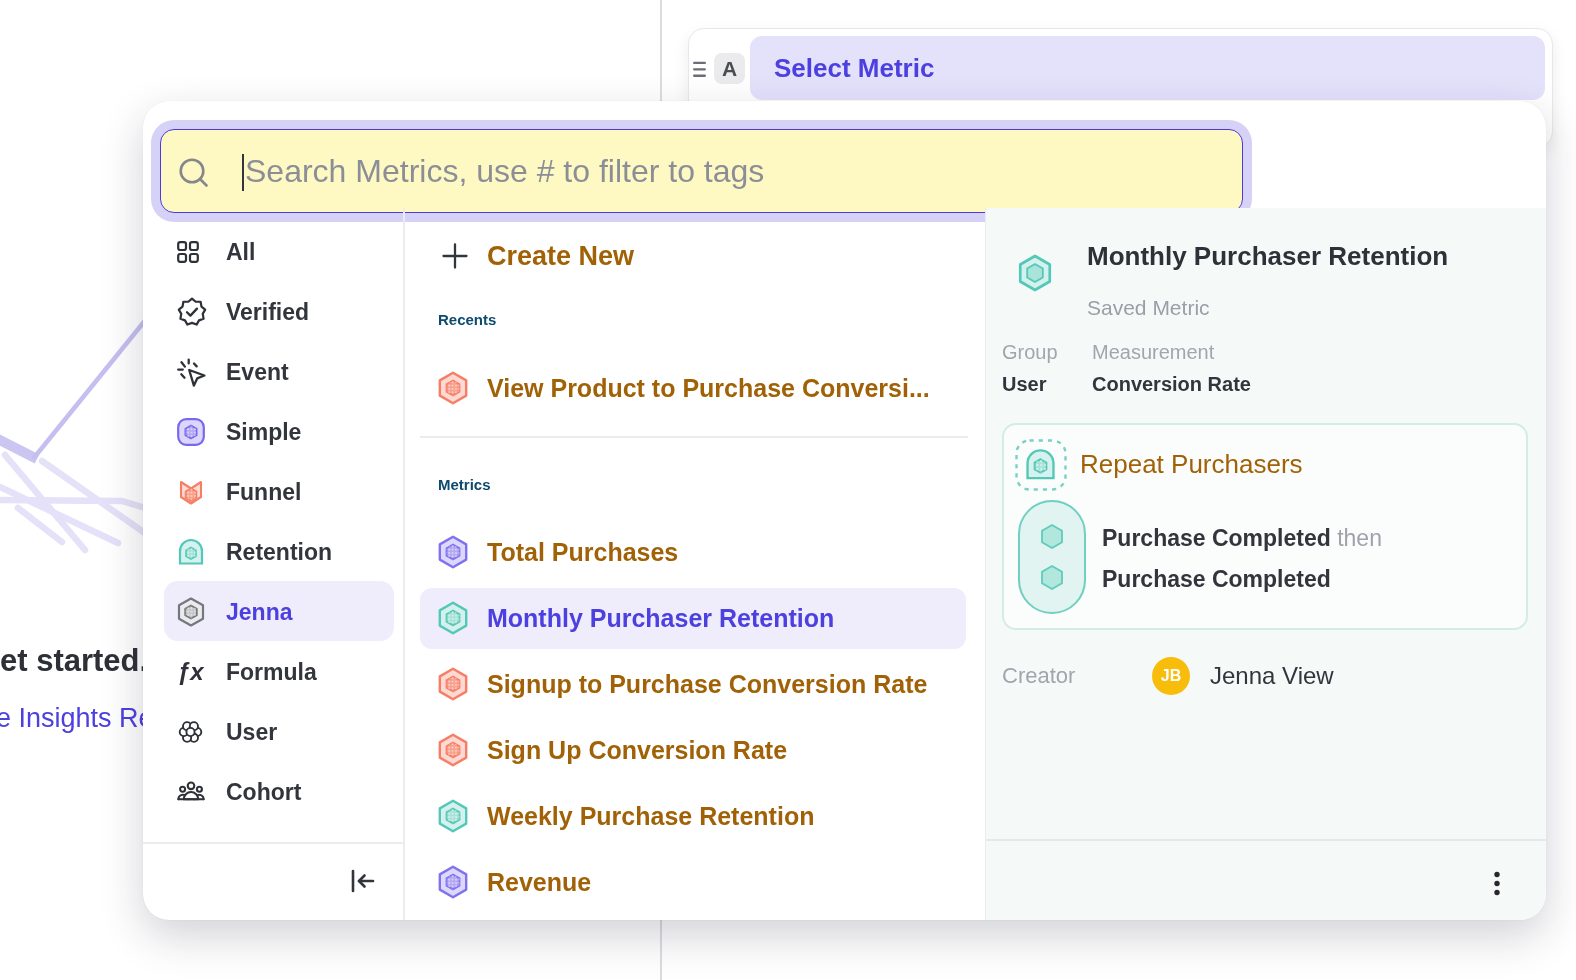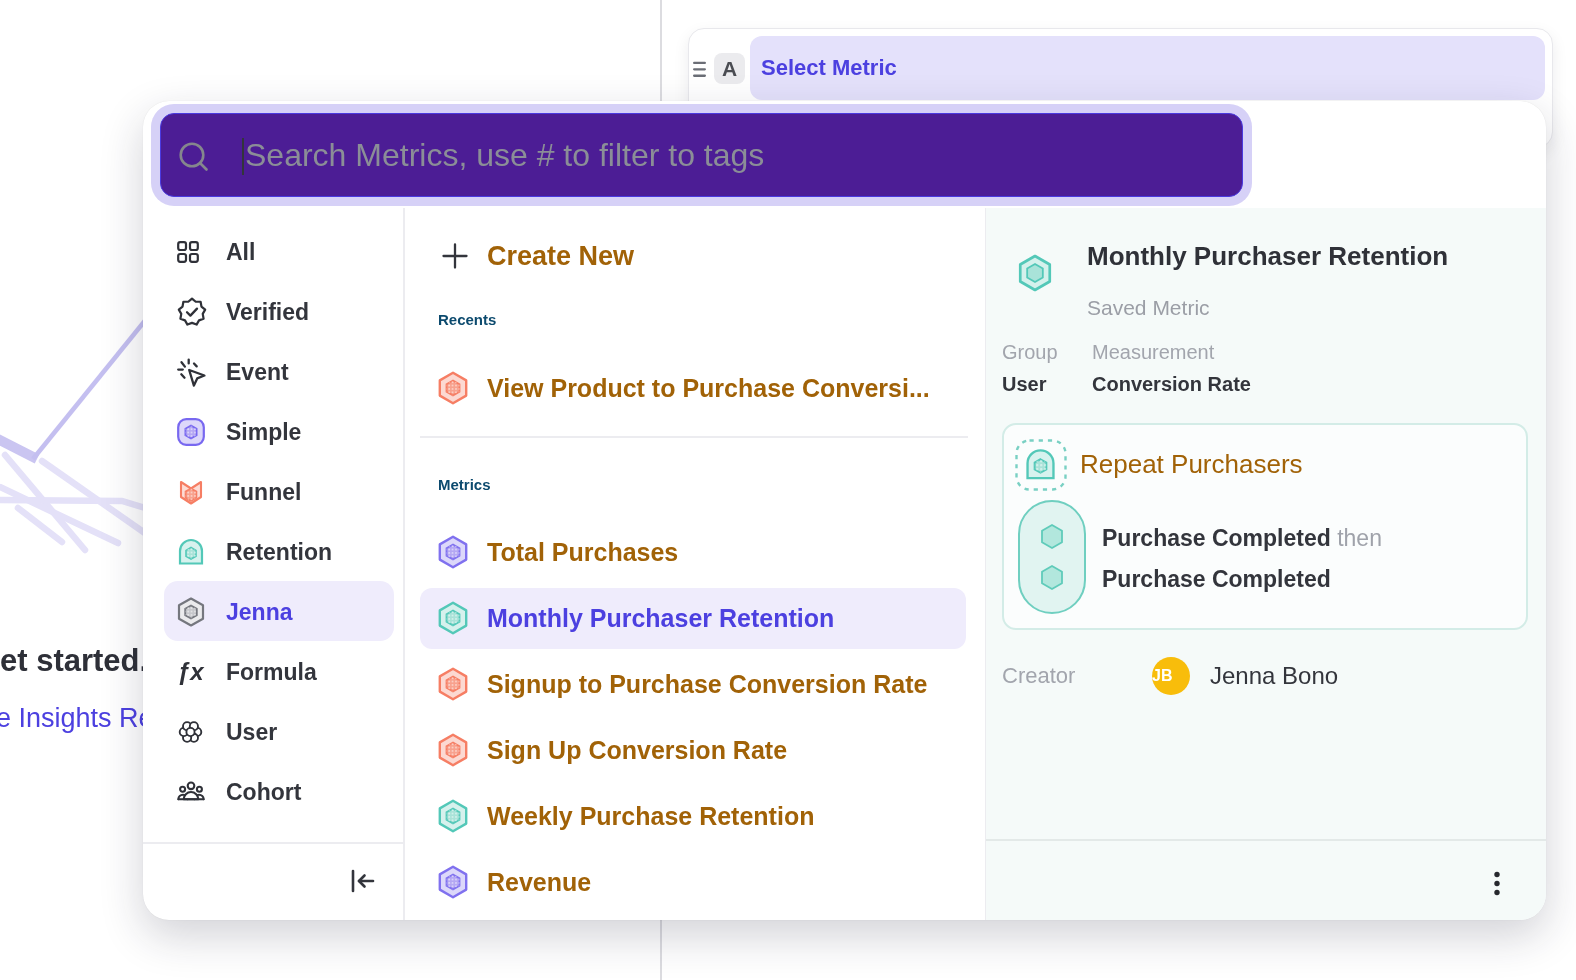--- a/index.html
+++ b/index.html
@@ -12,31 +12,31 @@
   
   .bg-dark { position:absolute; left:0px; top:643px; font-size:31px; font-weight:700; color:#2e3038; white-space:nowrap; }
   .bg-link { position:absolute; left:-4px; top:703px; font-size:27px; font-weight:500; color:#4c40e0; white-space:nowrap; }
 
   
   .topcard { position:absolute; left:688px; top:28px; width:865px; height:120px;
     background:#fff; border:1px solid #e8e8ec; border-radius:16px;
     box-shadow:0 6px 16px rgba(20,20,40,.08); }
   .pill { position:absolute; left:750px; top:36px; width:795px; height:64px;
     background:#e4e1fb; border-radius:12px; }
-  .pill-text { position:absolute; left:11px; top:0; height:64px; line-height:64px;
-    font-size:22px; font-weight:700; color:#4c40e0; }
+  .pill-text { position:absolute; left:24px; top:0; height:64px; line-height:64px;
+    font-size:26px; font-weight:700; color:#4c40e0; }
   .abadge { position:absolute; left:714px; top:53px; width:31px; height:31px; background:#ebebee;
     border-radius:8px; text-align:center; line-height:31px; font-size:21px; font-weight:700; color:#4a4c52; }
 
   
   .modal { position:absolute; left:143px; top:101px; width:1403px; height:819px;
     background:#fff; border-radius:26px;
     box-shadow:0 0 1px rgba(0,0,0,.12), 0 16px 44px rgba(30,30,55,.20); }
-  .search { position:absolute; left:17px; top:12px; width:1083px; height:84px;
-    background:#4c1d95; border:1.5px solid #4a3ae0; border-radius:14px;
+  .search { position:absolute; left:17px; top:28px; width:1083px; height:84px;
+    background:#fef9c3; border:1.5px solid #4a3ae0; border-radius:14px;
     box-shadow:0 0 0 9px #d6d1f7; }
   .placeholder { position:absolute; left:84px; top:43px; font-size:32px; color:#8b8e97; line-height:28px; transform:translateY(-50%); white-space:nowrap;}
   .caret { position:absolute; left:81px; top:24px; width:2px; height:37px; background:#33353c; }
 
   .colborder1 { position:absolute; left:260px; top:107px; width:2px; height:712px; background:#ececf0; }
   .colborder2 { position:absolute; left:842px; top:107px; width:1px; height:712px; background:#ececf0; }
   .rightpane { position:absolute; left:843px; top:107px; width:560px; height:712px;
     background:#f5faf9; border-bottom-right-radius:26px; }
 
   
@@ -318,22 +318,22 @@
       <svg class="abs" style="left:897px;top:422px" width="24" height="28" viewBox="0 0 24 28">
         <path d="M12 2 L22 7.75 V19.25 L12 25 L2 19.25 V7.75 Z" fill="#b2e7dd" stroke="#5fcbba" stroke-width="1.8" stroke-linejoin="round"></path>
       </svg>
       <svg class="abs" style="left:897px;top:463px" width="24" height="28" viewBox="0 0 24 28">
         <path d="M12 2 L22 7.75 V19.25 L12 25 L2 19.25 V7.75 Z" fill="#b2e7dd" stroke="#5fcbba" stroke-width="1.8" stroke-linejoin="round"></path>
       </svg>
       <div class="abs" style="left:959px;top:437px;transform:translateY(-50%);font-size:23px;font-weight:700;color:#33353c;white-space:nowrap">Purchase Completed <span style="color:#9fa2aa;font-weight:400">then</span></div>
       <div class="abs" style="left:959px;top:478px;transform:translateY(-50%);font-size:23px;font-weight:700;color:#33353c;white-space:nowrap">Purchase Completed</div>
 
       <div class="rp-gray" style="left:859px;top:575px;font-size:22px">Creator</div>
-      <div class="abs" style="left:1009px;top:556px;width:38px;height:38px;border-radius:50%;background:#f8bd0b;color:#fff;font-size:16px;font-weight:700;text-align:left;line-height:38px">JB</div>
-      <div class="abs" style="left:1067px;top:575px;transform:translateY(-50%);font-size:24px;color:#33353c">Jenna Bono</div>
+      <div class="abs" style="left:1009px;top:556px;width:38px;height:38px;border-radius:50%;background:#f8bd0b;color:#fff;font-size:16px;font-weight:700;text-align:center;line-height:38px">JB</div>
+      <div class="abs" style="left:1067px;top:575px;transform:translateY(-50%);font-size:24px;color:#33353c">Jenna View</div>
 
       <div class="rp-foot"></div>
       <svg class="abs" style="left:1350px;top:769px" width="8" height="28" viewBox="0 0 8 28" fill="#26282e">
         <circle cx="4" cy="4.5" r="2.7"></circle>
           <circle cx="4" cy="13.5" r="2.7"></circle>
           <circle cx="4" cy="22.5" r="2.7"></circle>
       </svg>
     </div>
   </div>
 

